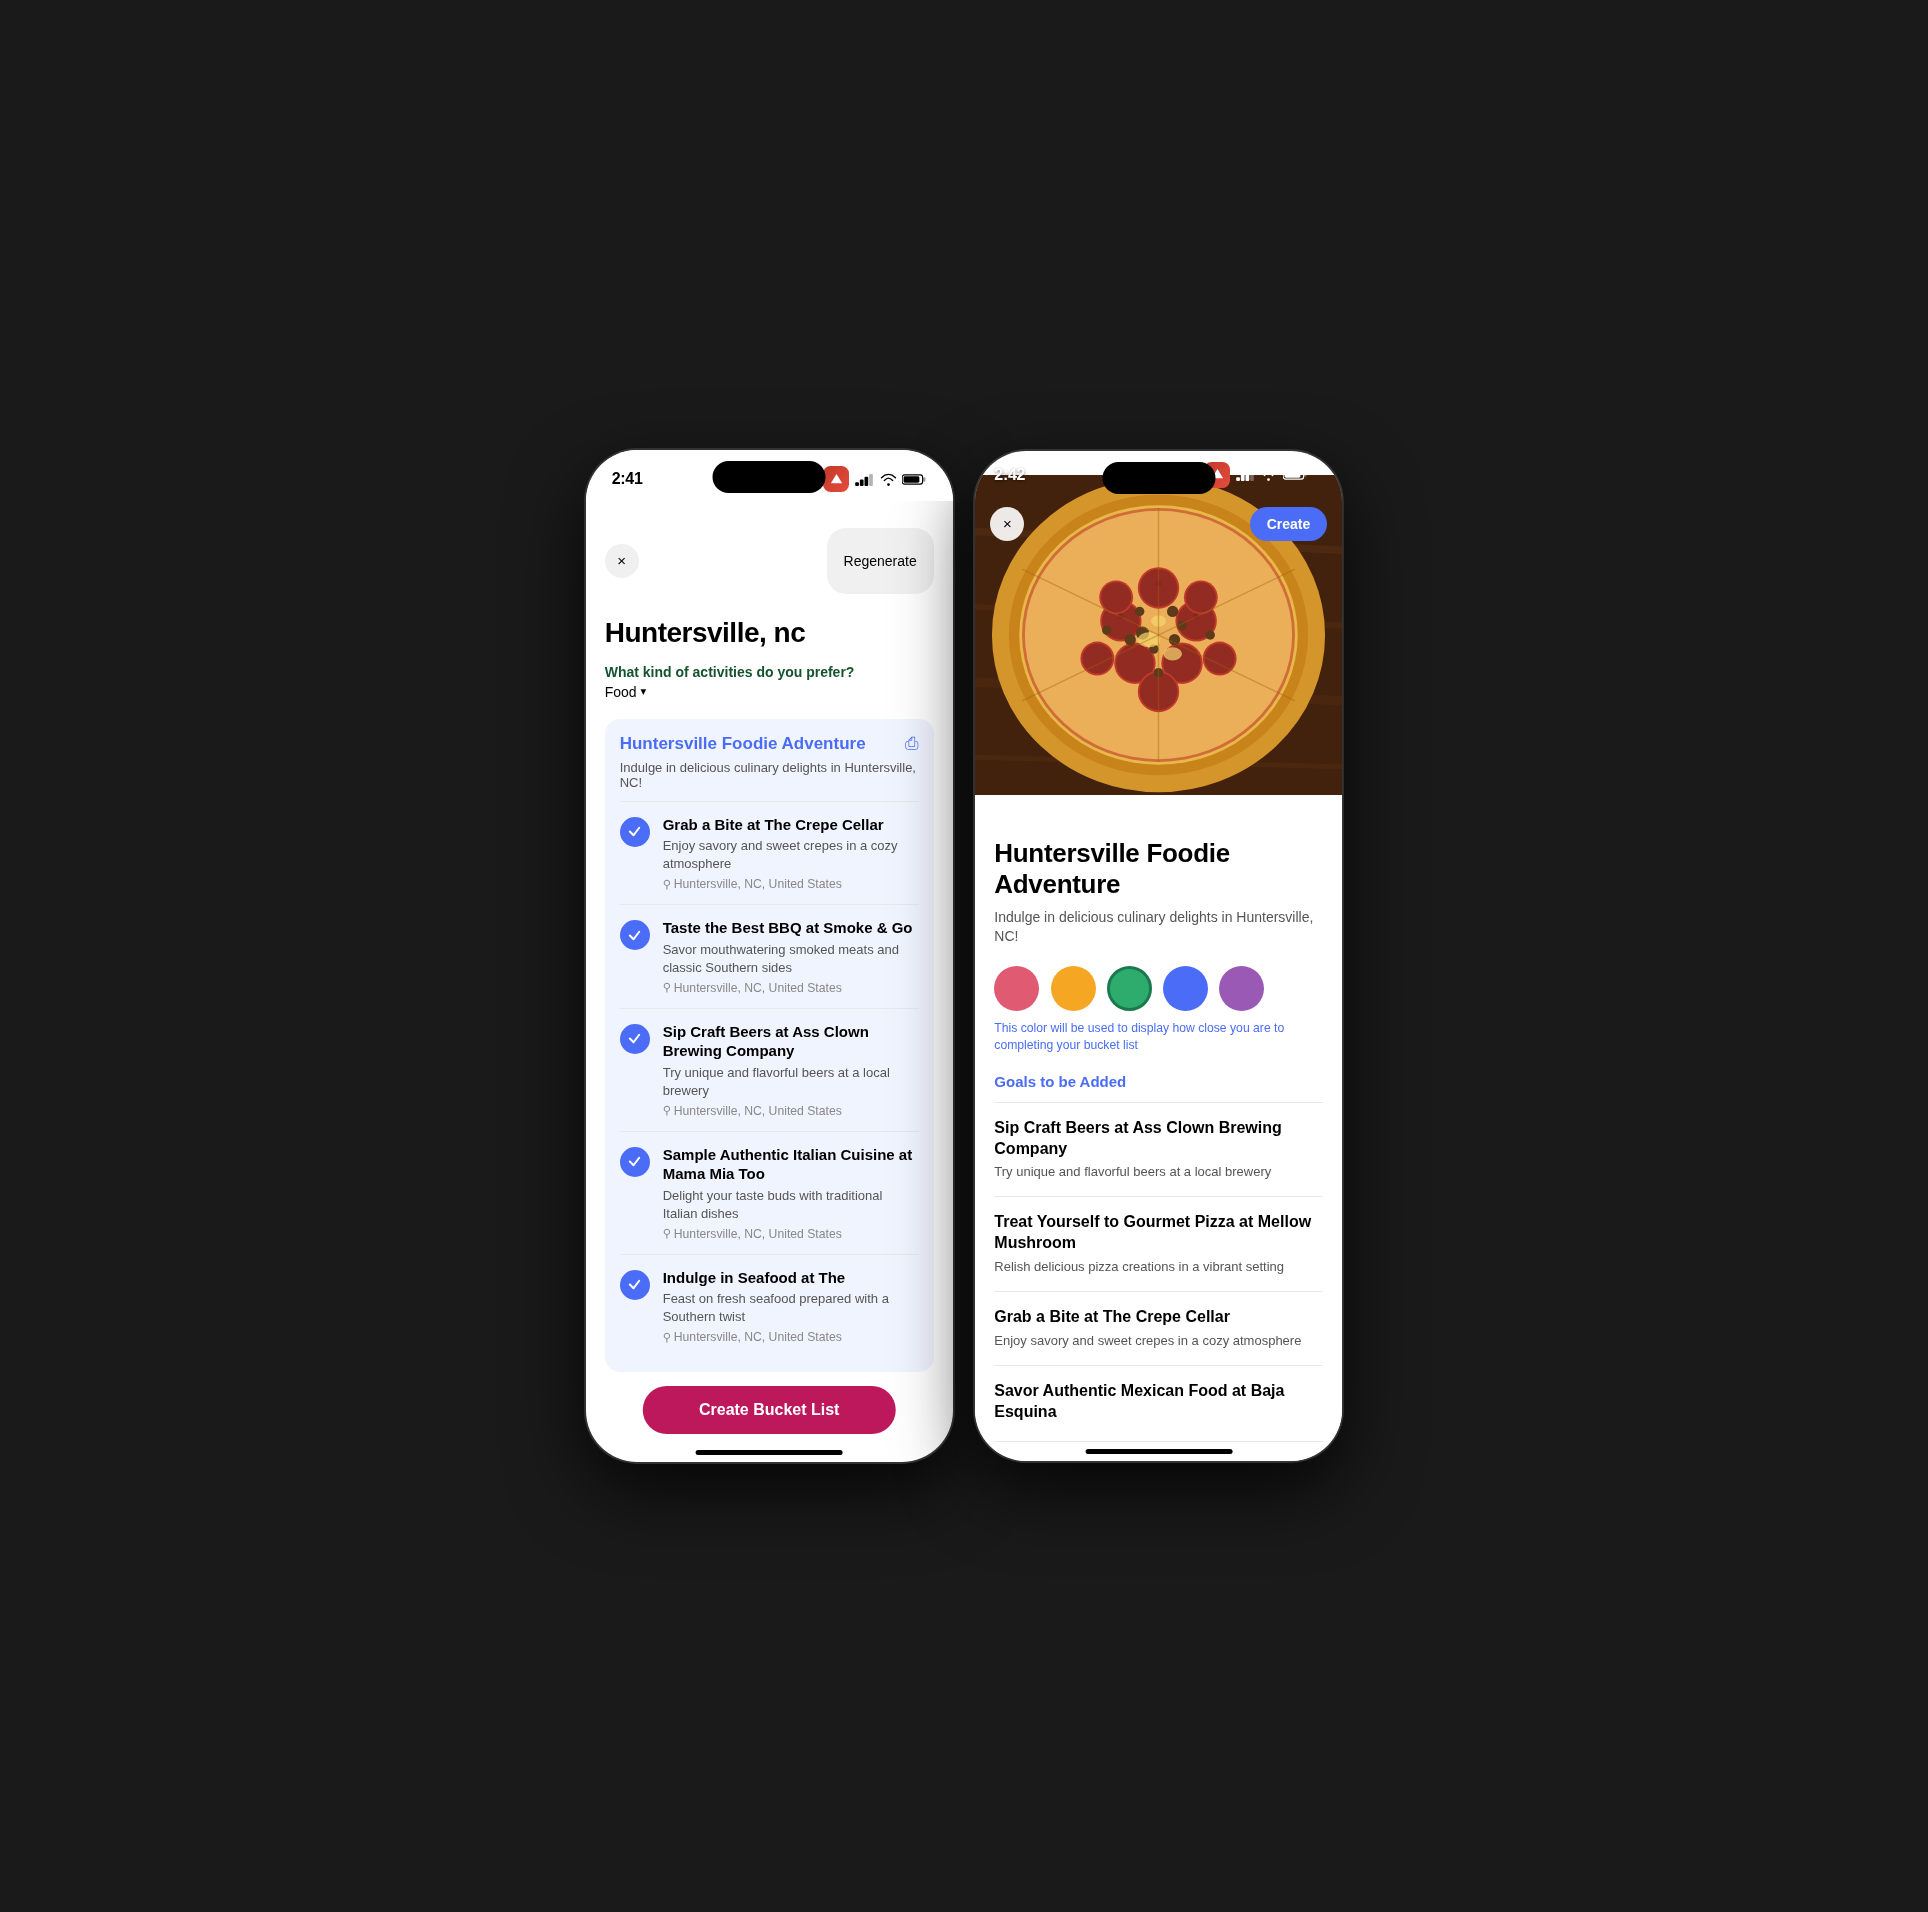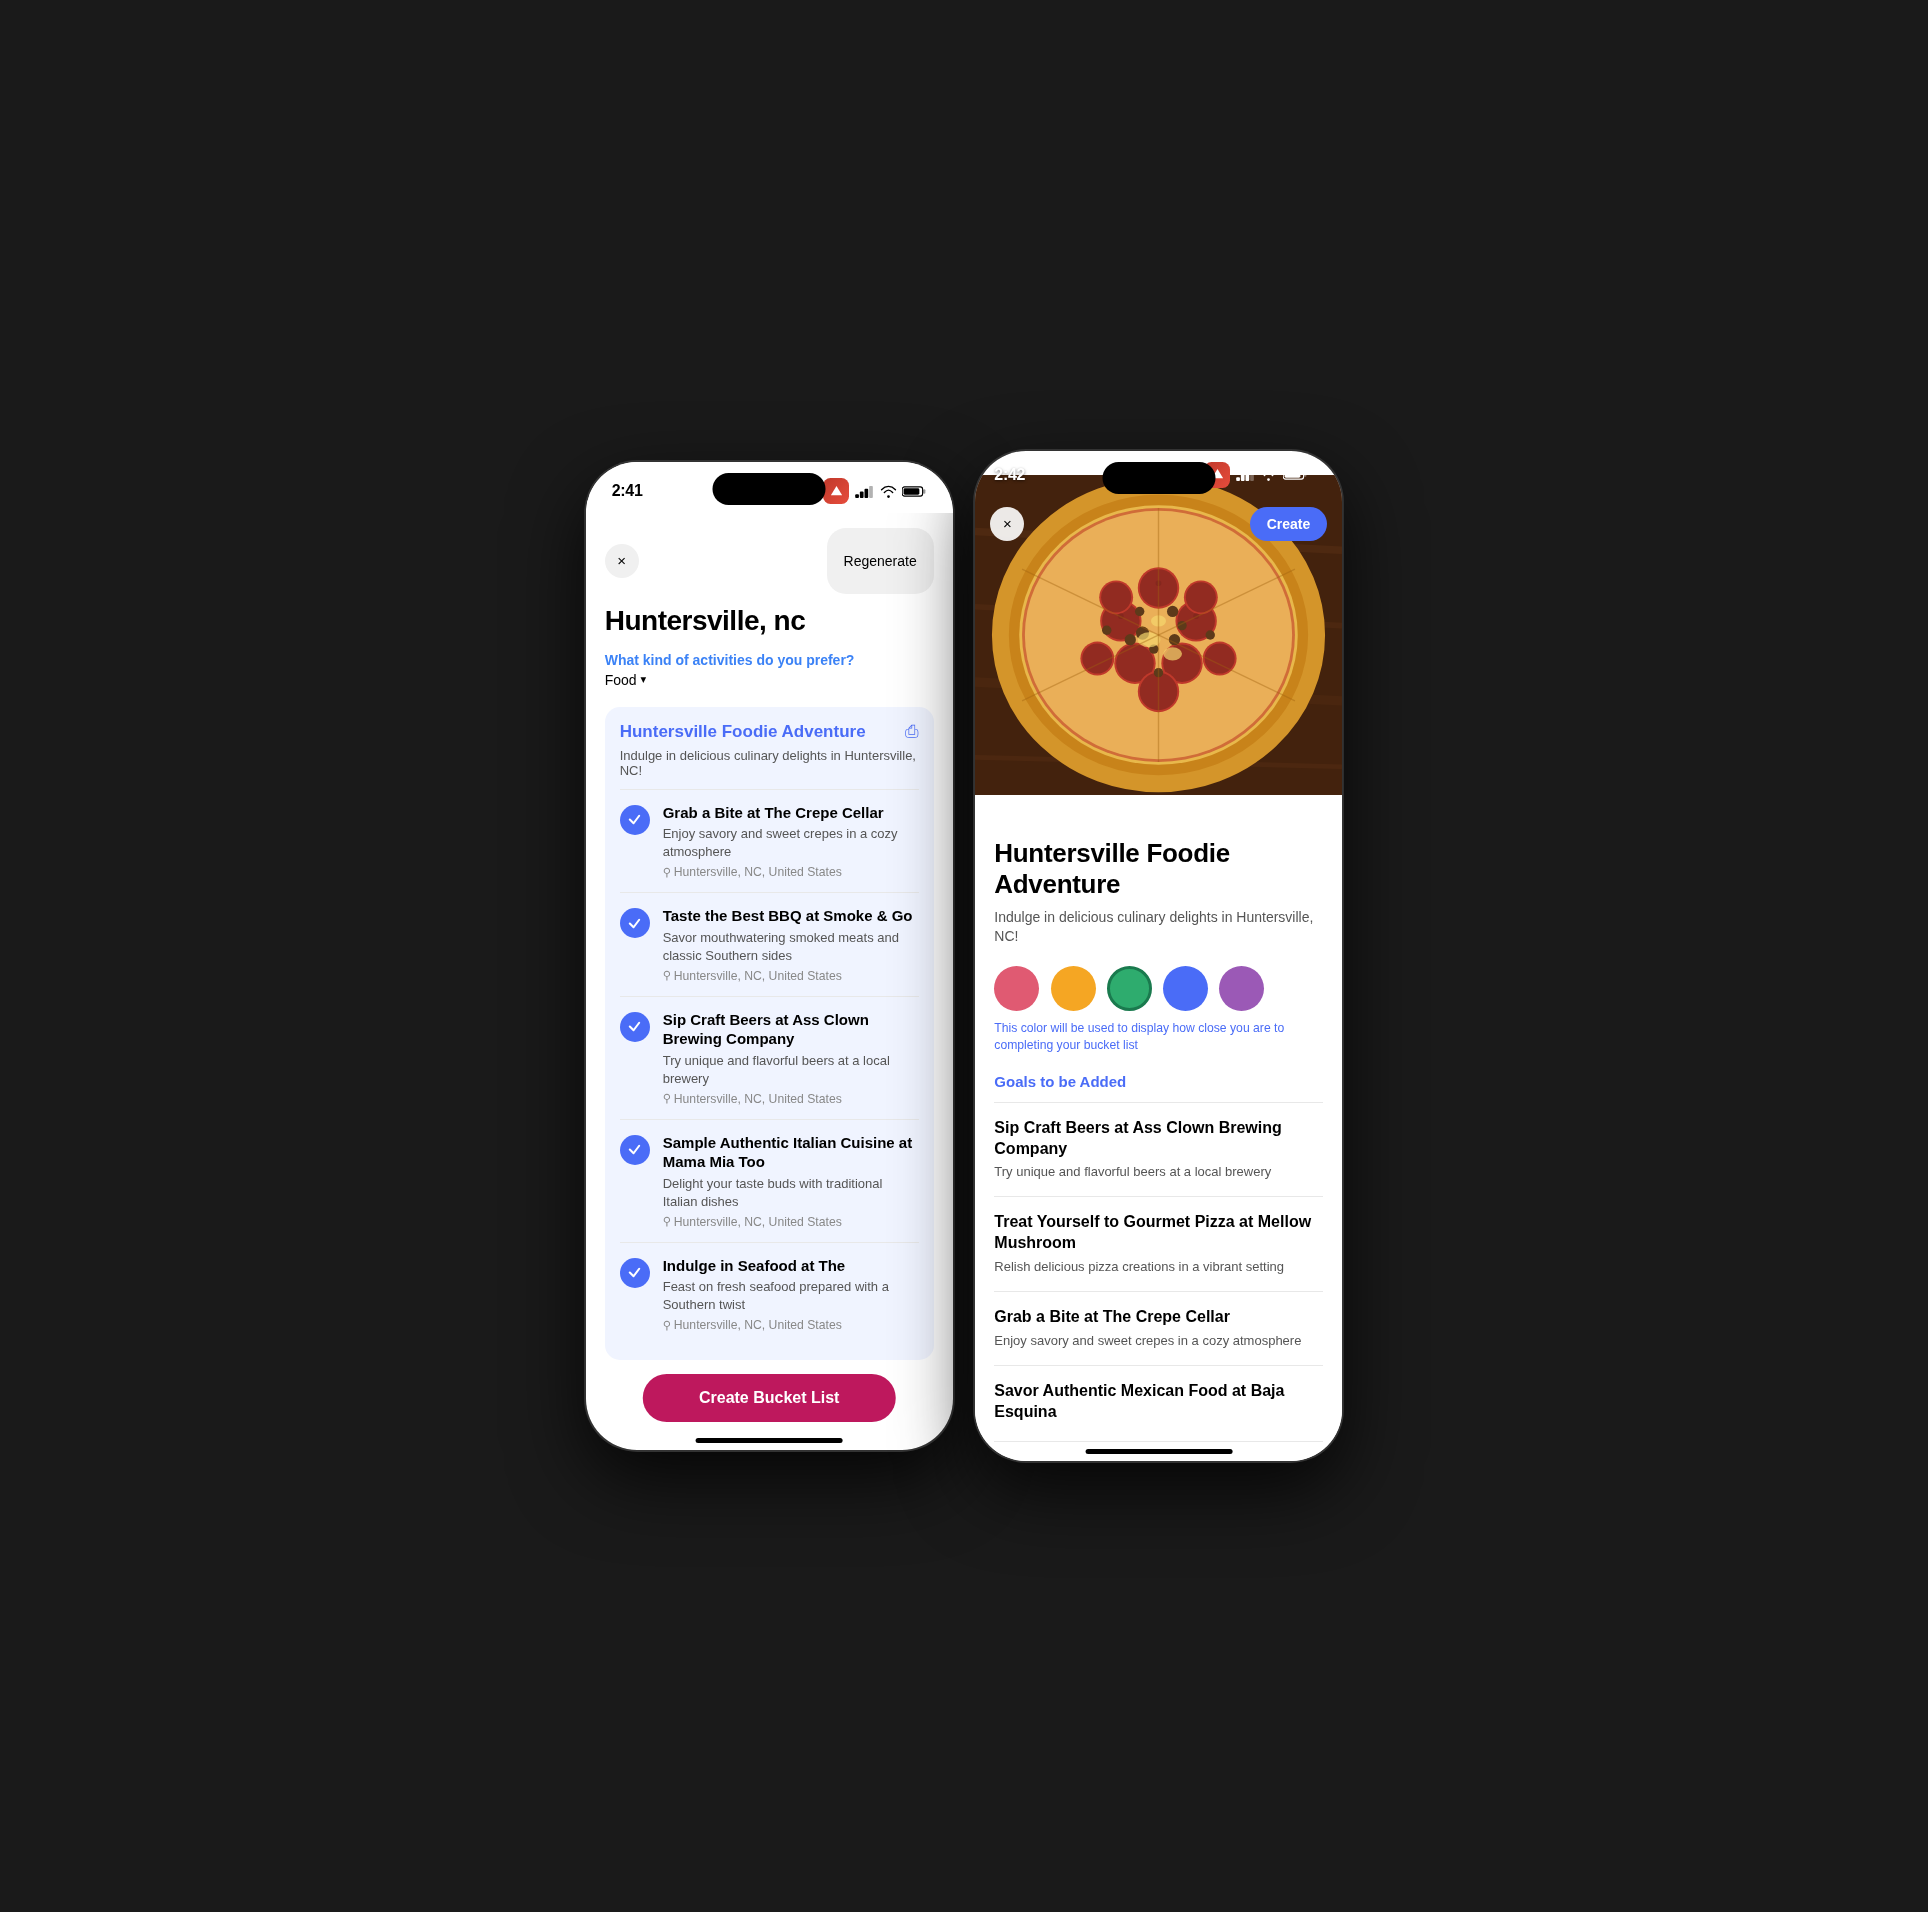--- a/index.html
+++ b/index.html
@@ -73,20 +73,21 @@
       overflow: hidden;
       position: relative;
     }
 
     
     .screen-left {
       background: #fff;
       display: flex;
       flex-direction: column;
       height: 100%;
+      gap: 12px;
     }
 
     .modal-header {
       display: flex;
       justify-content: space-between;
       align-items: center;
       padding: 15px 19px 11.3px;
     }
 
     .close-btn {
@@ -136,21 +137,21 @@
       font-size: 28px;
       font-weight: 800;
       color: #000;
       margin-bottom: 15px;
       letter-spacing: -0.5px;
     }
 
     .section-label {
       font-size: 14px;
       font-weight: 700;
-      color: #3b82f6;
+      color: #14532d;
       margin-bottom: 3.8px;
     }
 
     .dropdown-row {
       display: flex;
       align-items: center;
       gap: 3.8px;
       margin-bottom: 19px;
     }
 

